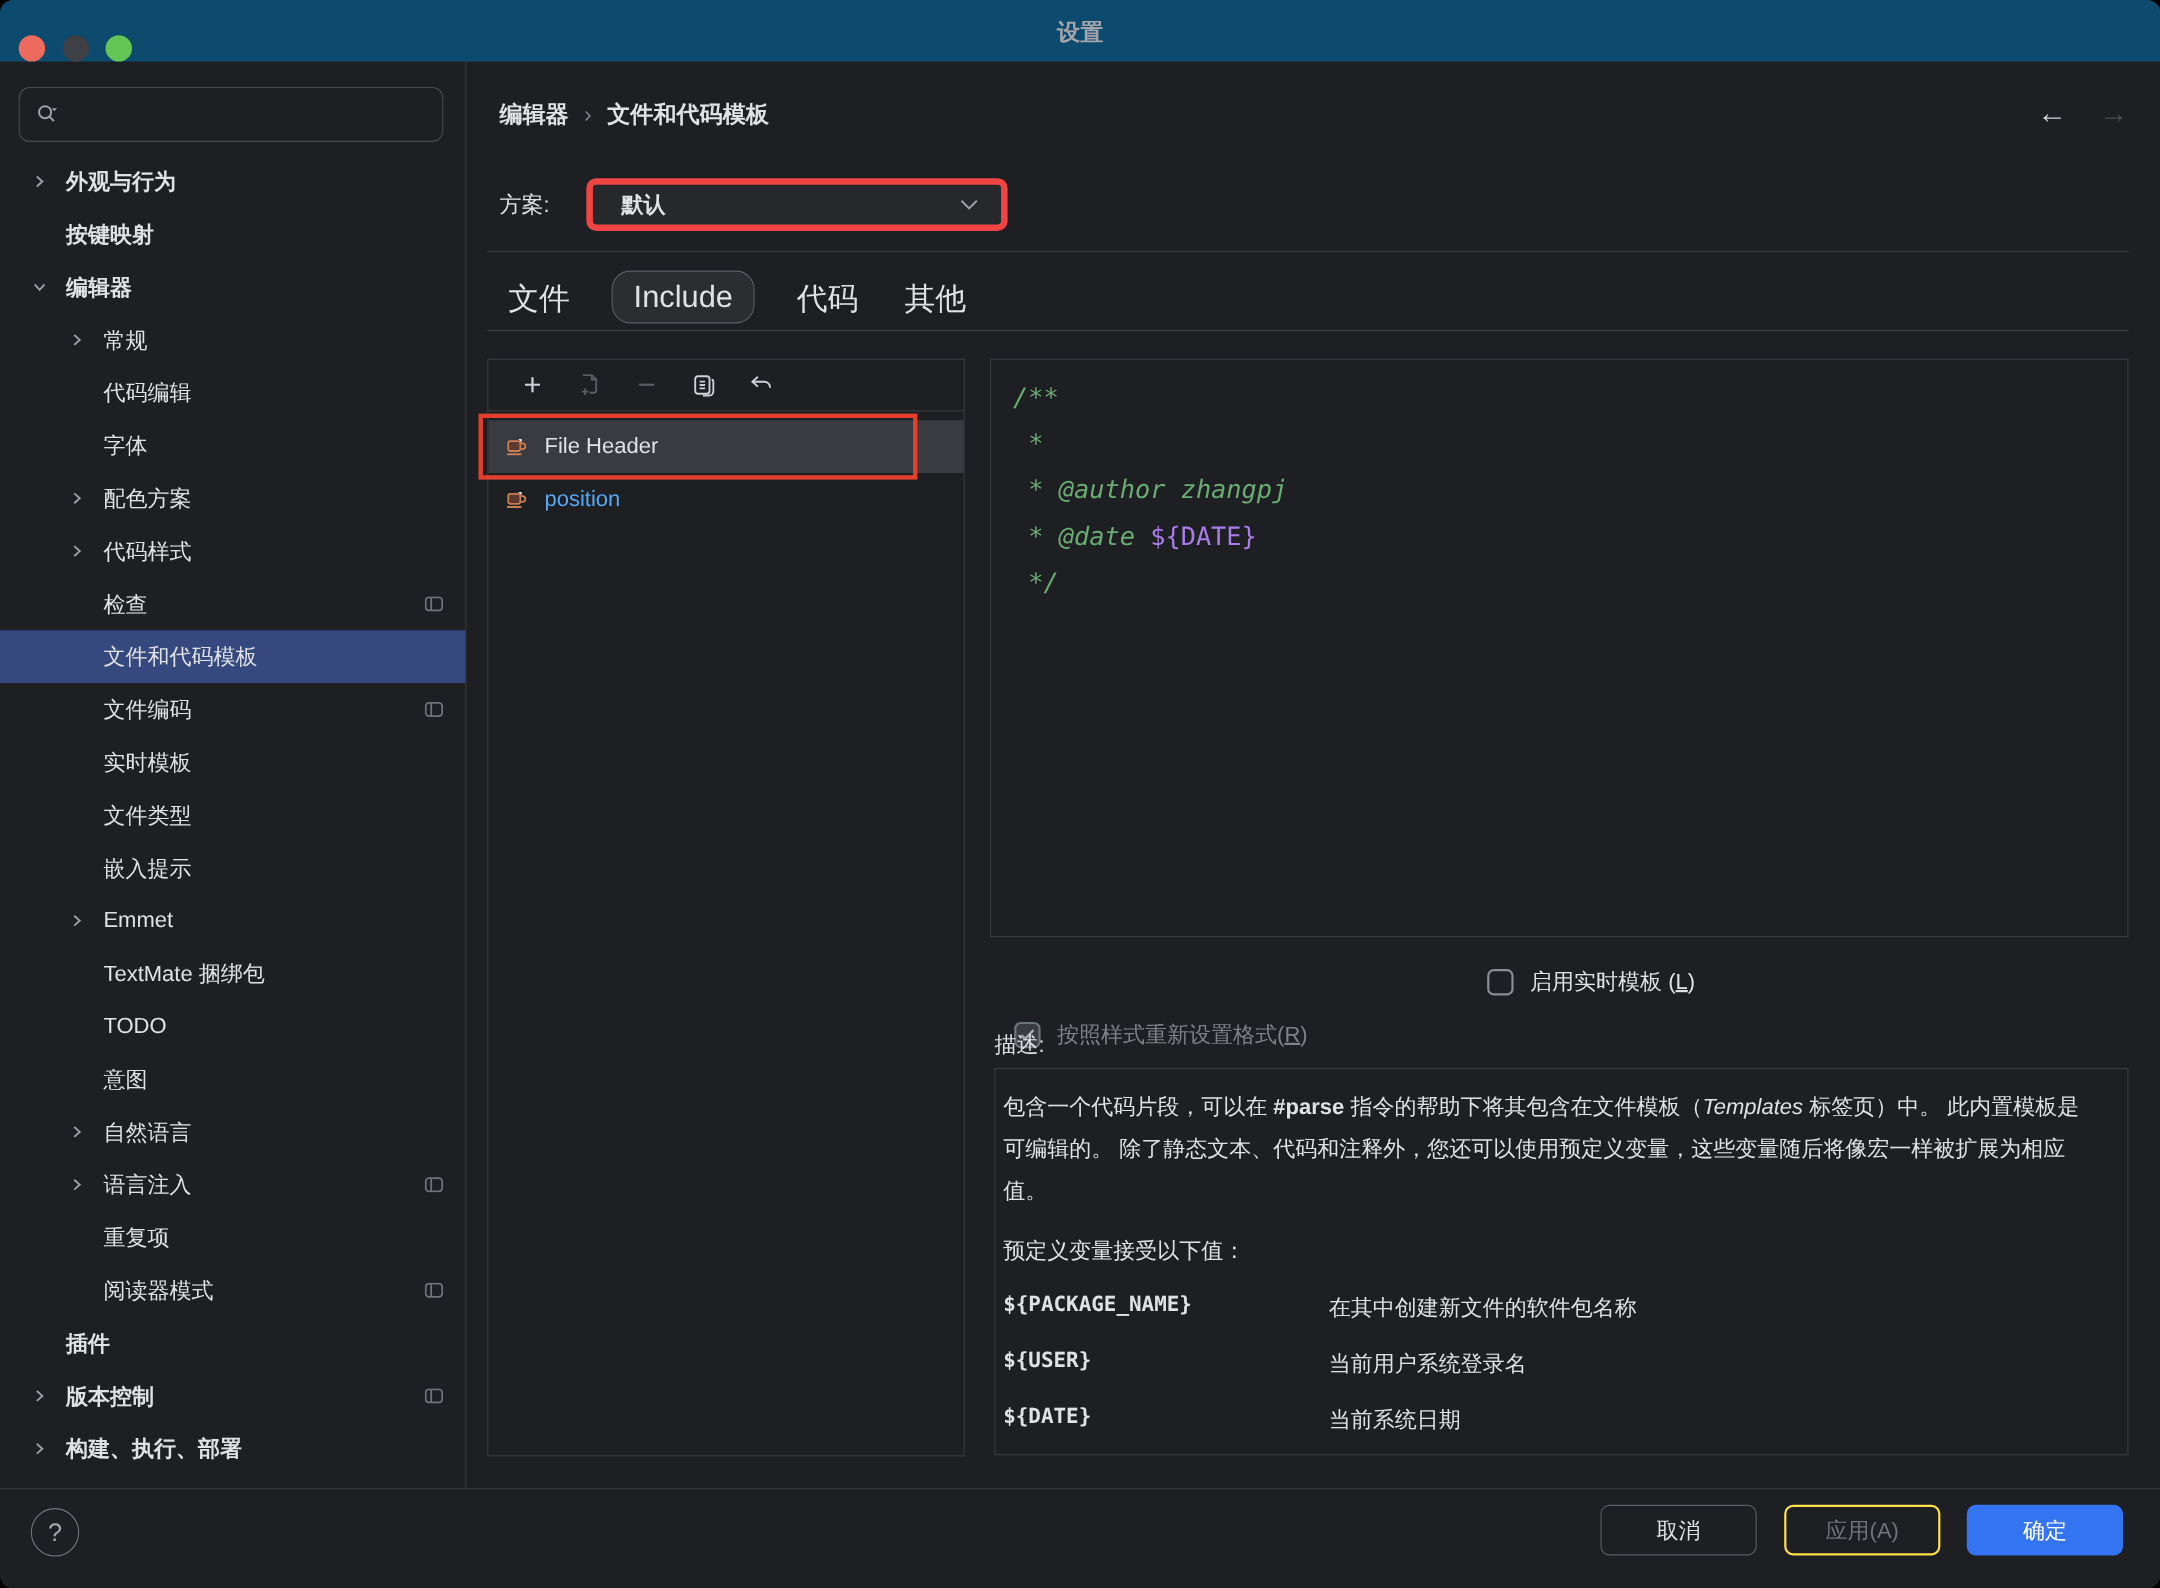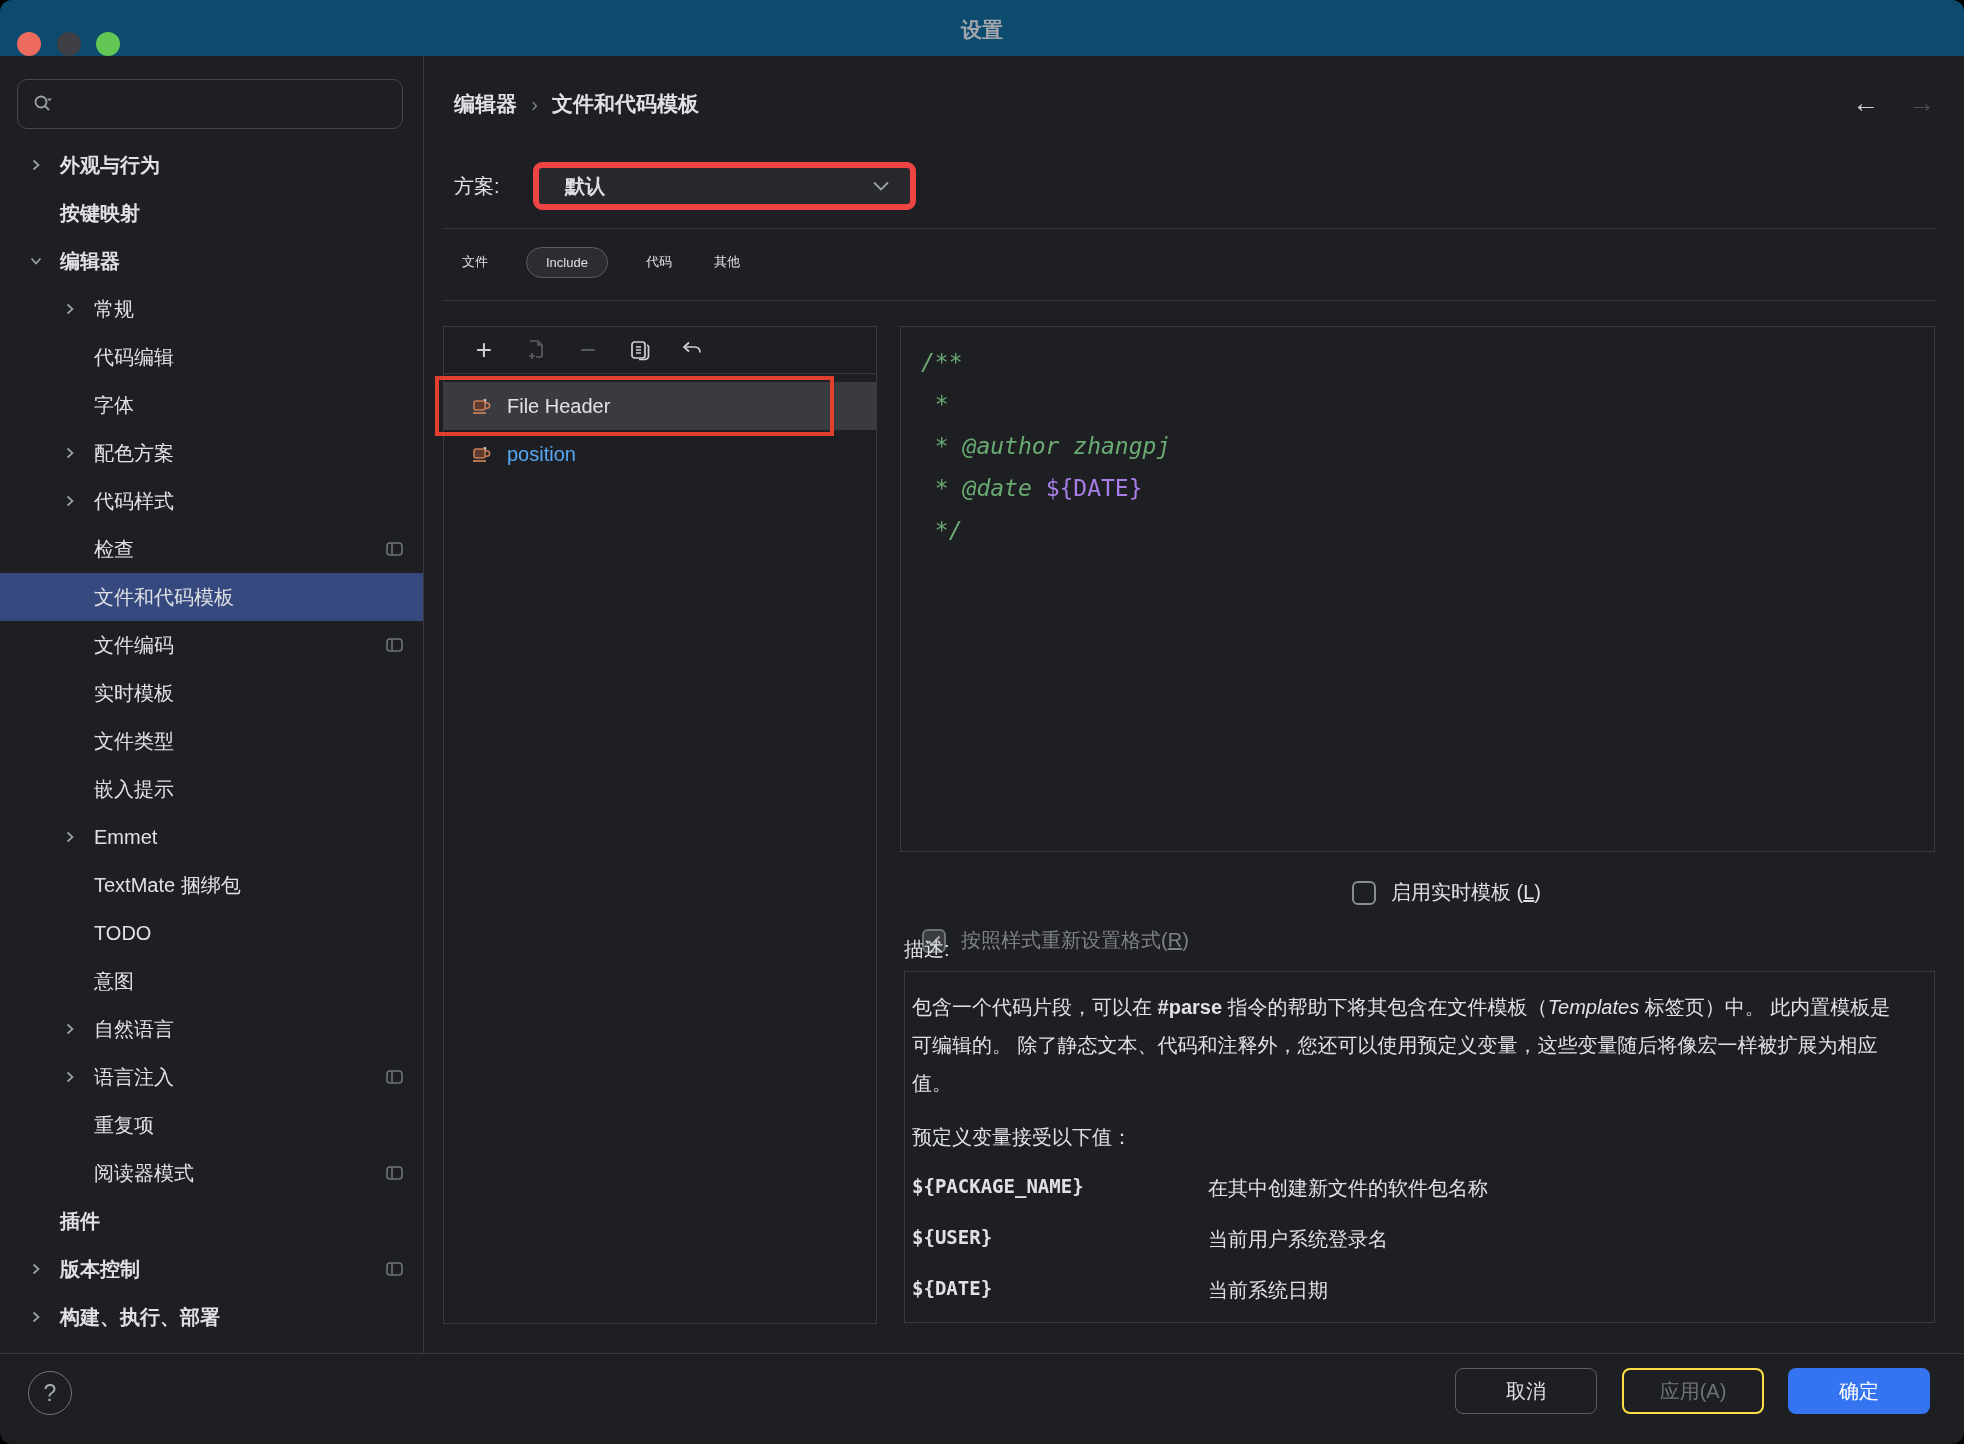--- a/index.html
+++ b/index.html
@@ -33,32 +33,32 @@
   .breadcrumb .sep{color:#7A7E85;margin:0 14px;font-weight:400;}
   .nav-arrow{position:absolute;top:88px;font-size:27px;line-height:30px;}
   .nav-arrow.back{left:1852px;color:#CED0D6;}
   .nav-arrow.fwd{left:1908px;color:#4A4C51;}
   .scheme-label{position:absolute;left:454px;top:173px;font-size:20px;}
   .dropdown{position:absolute;left:533px;top:162px;width:383px;height:48px;box-sizing:border-box;
     border:6px solid #ef4444;border-radius:9px;background:#26282C;display:flex;align-items:center;
     padding:0 20px 0 26px;font-size:20px;font-weight:700;}
   .dropdown .dd-chev{margin-left:auto;display:inline-flex;}
   .h-div{position:absolute;left:443px;width:1492px;height:1px;background:#393B40;}
-  .tabs{position:absolute;left:458px;top:246px;display:flex;align-items:flex-end;gap:34px;font-size:13px;}
+  .tabs{position:absolute;left:458px;top:246px;display:flex;align-items:flex-start;gap:34px;font-size:28px;}
   .tab{padding:7px 4px;}
   .tab.pill{border:1px solid #5A5D63;background:#2B2D30;border-radius:17px;padding:7px 19px;}
   
   .list-panel{position:absolute;left:443px;top:326px;width:434px;height:998px;box-sizing:border-box;
     border:1px solid #393B40;}
   .list-toolbar{height:46px;border-bottom:1px solid #393B40;display:flex;align-items:center;padding-left:14px;}
   .tool-btn{width:52px;height:40px;display:inline-flex;align-items:center;justify-content:center;
     color:#CED0D6;font-size:28px;}
   .tool-btn.dim{color:#595C62;}
   .list-rows{padding-top:8px;}
-  .list-row{height:48px;display:flex;align-items:center;padding-left:26px;font-size:20px;}
+  .list-row{height:48px;display:flex;align-items:center;padding-left:14px;font-size:20px;}
   .list-row.sel{background:#393B40;}
   .list-row .cup{margin-right:14px;display:inline-flex;}
   .list-row.blue .item-label{color:#56A8F5;}
   .annotation{position:absolute;left:435px;top:376px;width:399px;height:60px;border:4px solid #E2402D;
     box-sizing:border-box;z-index:5;}
   
   .editor{position:absolute;left:900px;top:326px;width:1035px;height:526px;box-sizing:border-box;
     border:1px solid #393B40;padding:14px 0 0 20px;}
   .code-line{font-family:"DejaVu Sans Mono",monospace;font-style:italic;font-size:23px;line-height:42px;
     white-space:pre;color:#6AAB73;}

